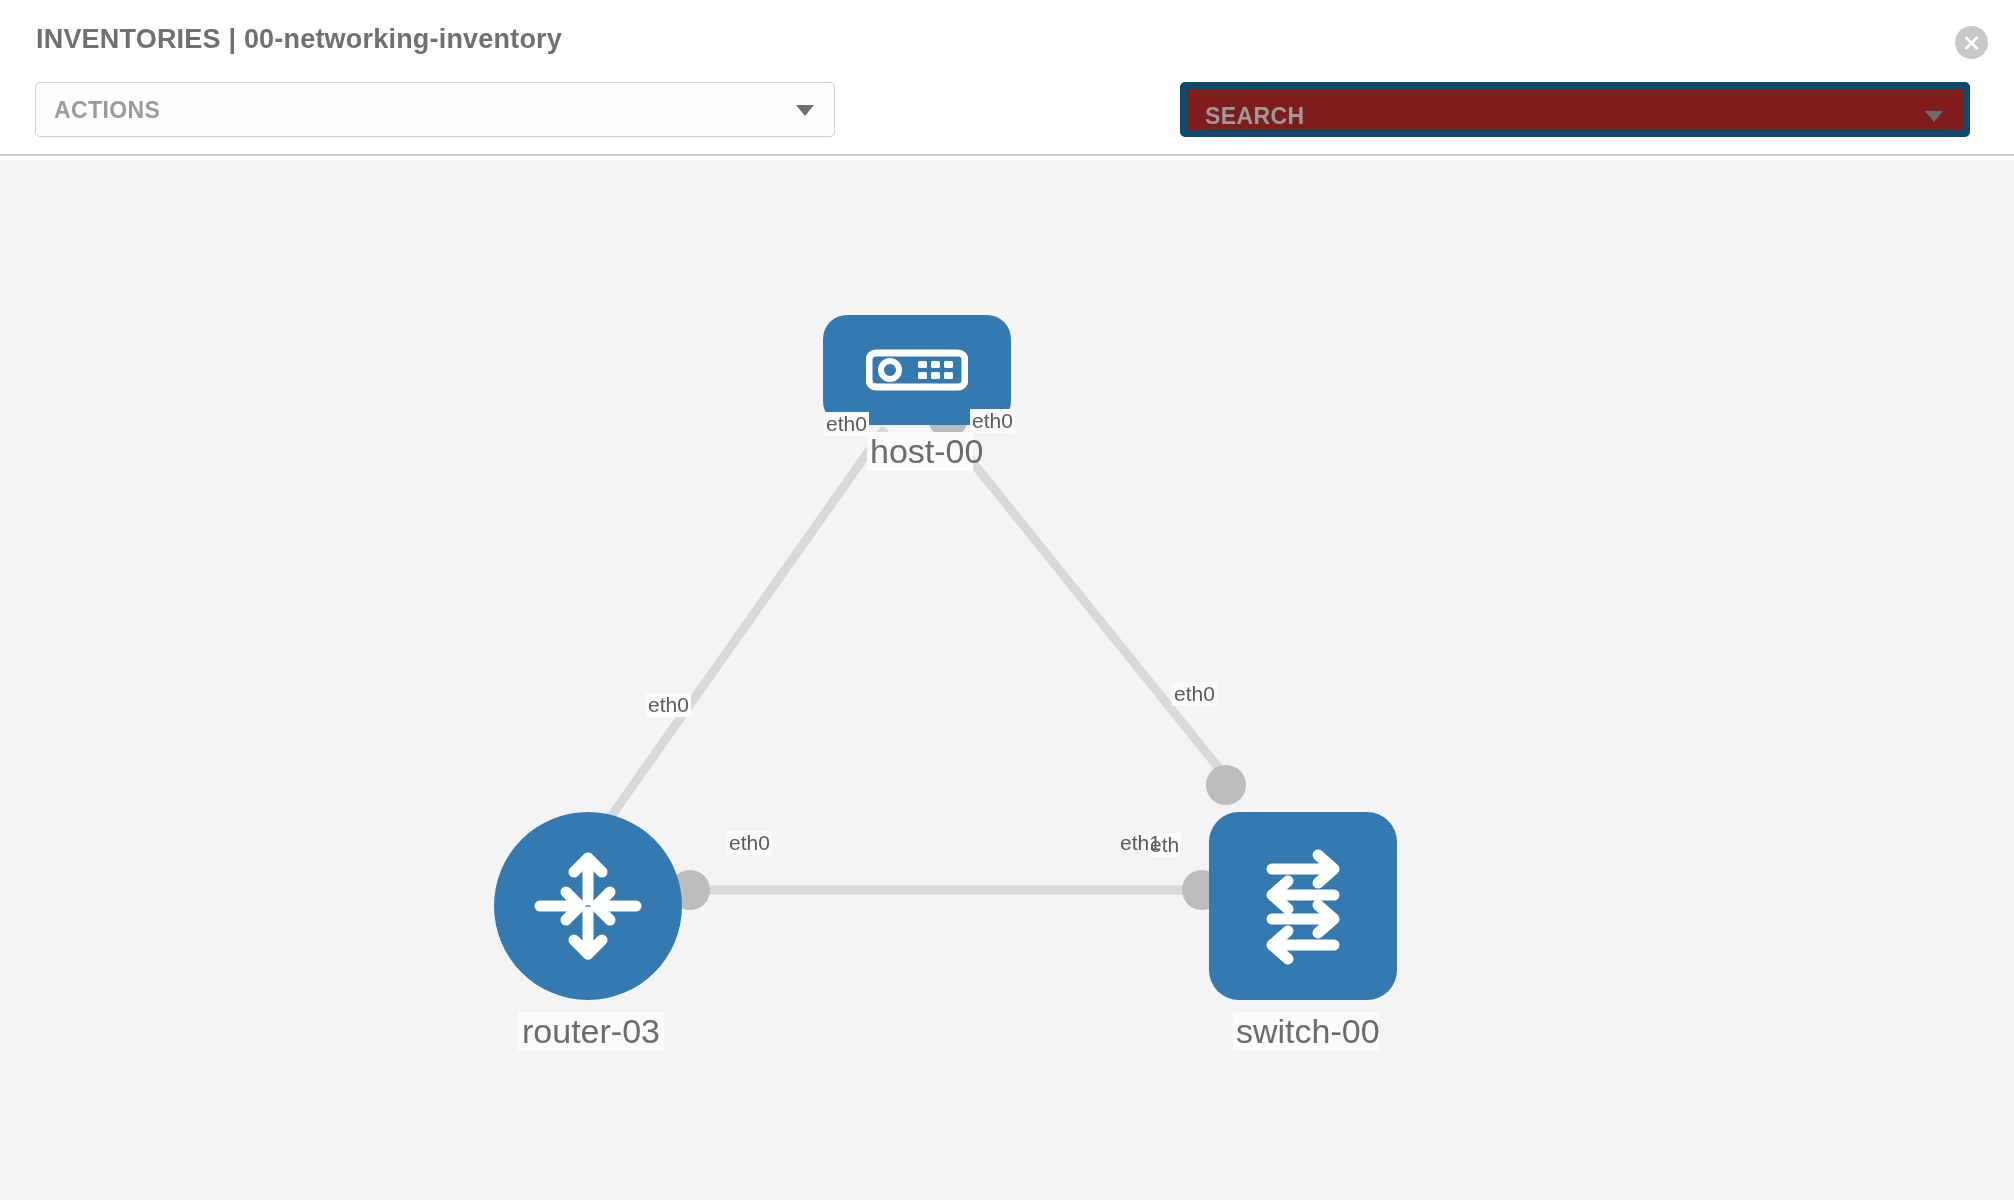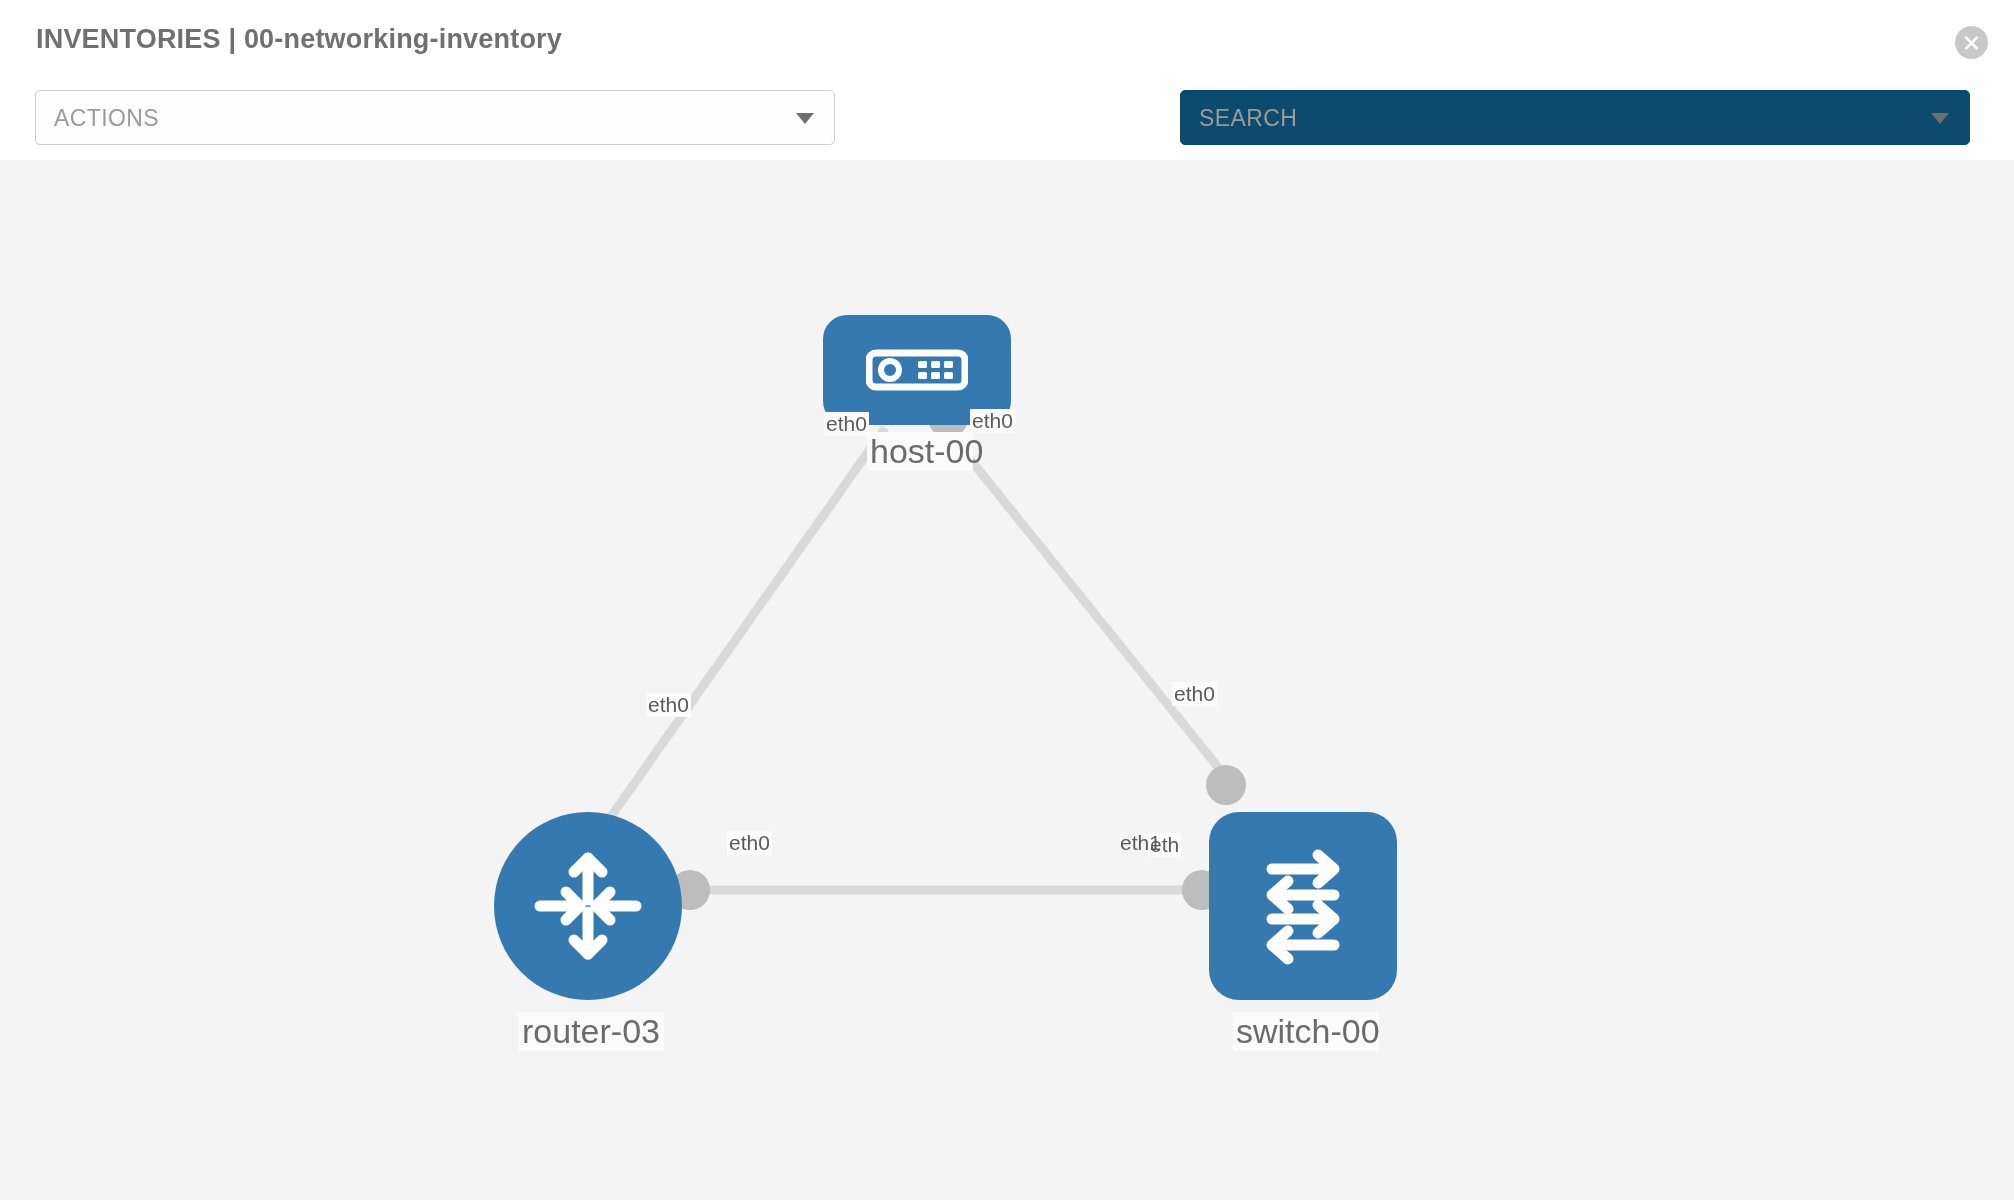--- a/index.html
+++ b/index.html
@@ -50,26 +50,27 @@
     display: flex;
     align-items: center;
     justify-content: center;
     cursor: pointer;
   }
   .close-icon svg { display: block; }
 
   
   .toolbar {
     position: absolute;
-    left: 0; top: 72px;
+    left: 0; top: 64px;
     width: 2014px;
     height: 92px;
     background: #ffffff;
     border-bottom: 2px solid #cfcfcf;
     box-sizing: border-box;
+    font-weight: bold;
   }
 
   .actions-select {
     position: absolute;
     left: 35px;
     top: 18px;
     width: 800px;
     height: 55px;
     border: 1px solid #cfcfcf;
     border-radius: 5px;
@@ -105,23 +106,23 @@
   .tool-icon svg { display: block; }
   #wrench-icon { left: 1042px; }
   #key-icon    { left: 1112px; }
 
   .search-box {
     position: absolute;
     left: 1180px;
     top: 18px;
     width: 790px;
     height: 55px;
-    border: 1px solid #0c4a6e;
+    border: 7px solid #0c4a6e;
     border-radius: 5px;
-    background: #0c4a6e;
+    background: #7f1d1d;
     box-sizing: border-box;
     cursor: text;
   }
   .search-box .label {
     position: absolute;
     left: 18px;
     top: 14px;
     font-size: 23px;
     color: #9b9b9b;
     letter-spacing: 0.4px;

